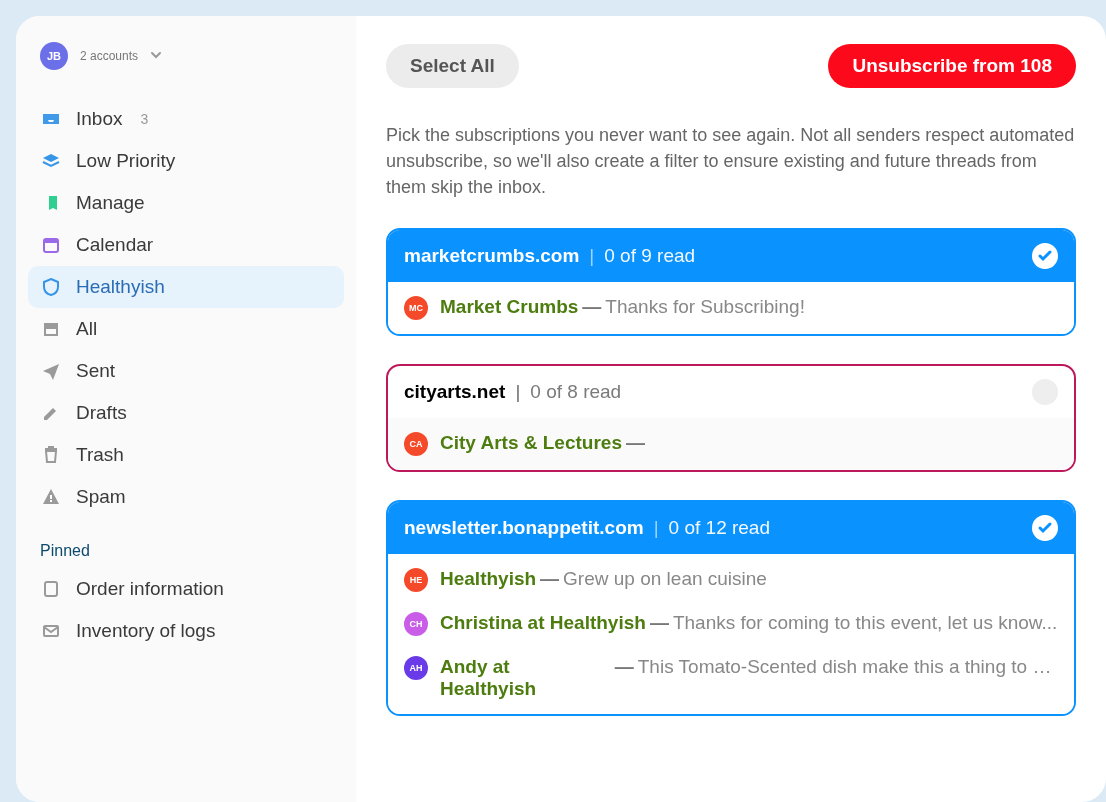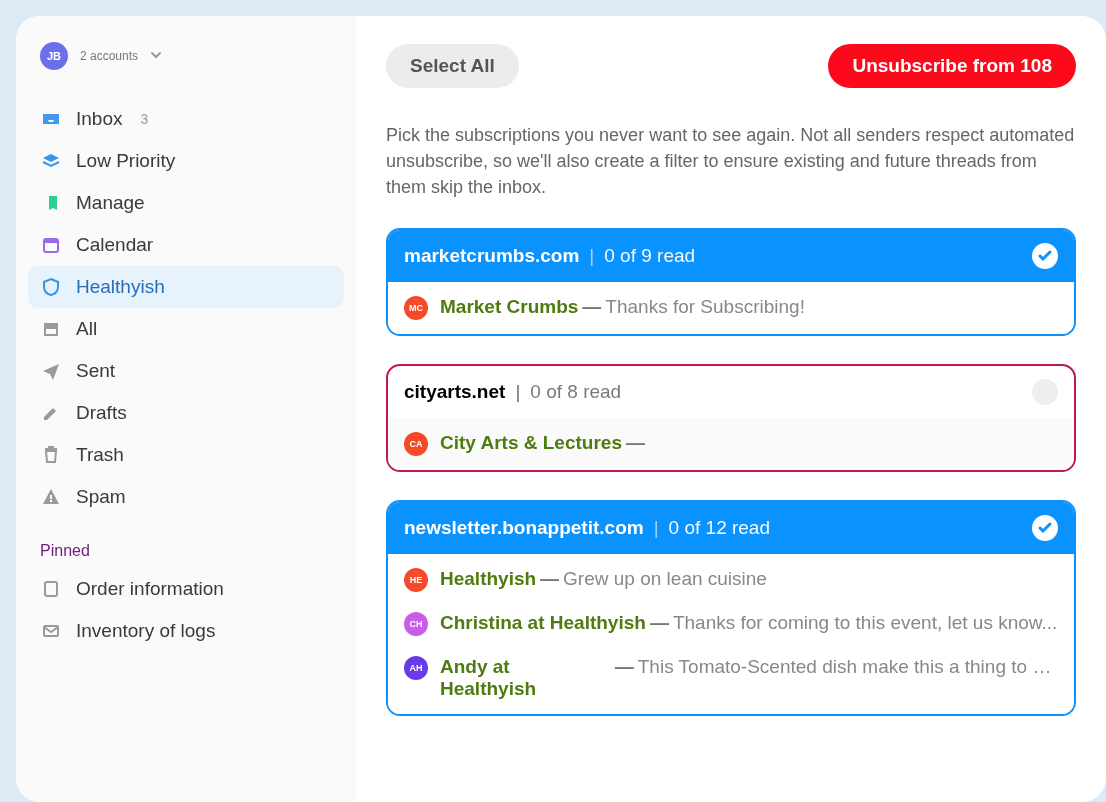--- a/index.html
+++ b/index.html
@@ -73,21 +73,21 @@
       display: flex;
       align-items: center;
       justify-content: center;
     }
     .nav-count {
       font-size: 14px;
       color: #999;
       margin-left: 4px;
     }
     .pinned-header {
-      color: #701a75;
+      color: #0c4a6e;
       font-size: 16px;
       padding: 24px 12px 8px;
     }
     .main {
       flex: 1;
       padding: 28px 30px;
       overflow: hidden;
     }
     .top-actions {
       display: flex;

